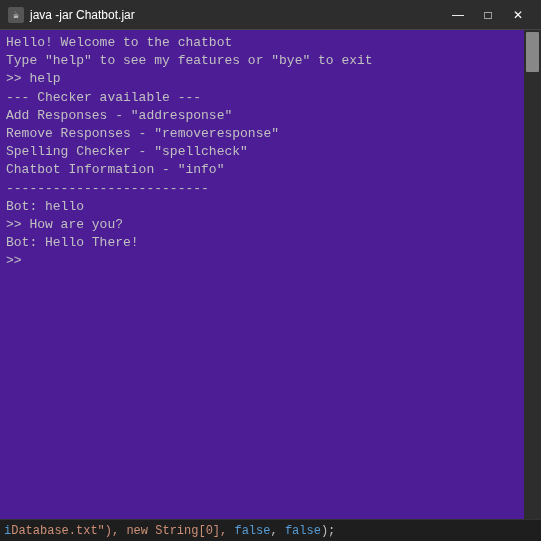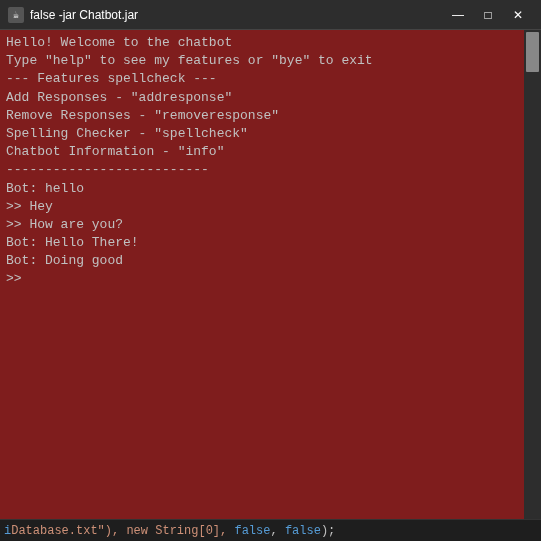--- a/index.html
+++ b/index.html
@@ -74,21 +74,21 @@
     }
 
     .content-area {
       display: flex;
       flex: 1;
       overflow: hidden;
     }
 
     .terminal {
       flex: 1;
-      background: #7f1d1d;
+      background: #4c1d95;
       color: #c0c0c0;
       padding: 4px 6px;
       font-family: 'Courier New', Courier, monospace;
       font-size: 13px;
       overflow-y: auto;
       overflow-x: hidden;
       line-height: 1.4;
     }
 
     .scrollbar {
@@ -136,43 +136,42 @@
     }
   </style>
 </head>
 <body>
 
 <div class="window">
   <div class="title-bar">
     <div class="title-bar-icon">
       <span>☕</span>
     </div>
-    <span class="title-bar-text">false -jar Chatbot.jar</span>
+    <span class="title-bar-text">java -jar Chatbot.jar</span>
     <div class="title-bar-controls">
       <button class="title-bar-btn">—</button>
       <button class="title-bar-btn">□</button>
       <button class="title-bar-btn close">✕</button>
     </div>
   </div>
 
   <div class="content-area">
     <div class="terminal" id="terminal">
         <span class="terminal-line">Hello! Welcome to the chatbot</span>
 <span class="terminal-line">Type "help" to see my features or "bye" to exit</span>
-<span class="terminal-line">--- Features spellcheck ---</span>
+<span class="terminal-line">&gt;&gt; help</span>
+<span class="terminal-line">--- Checker available ---</span>
 <span class="terminal-line">Add Responses - "addresponse"</span>
 <span class="terminal-line">Remove Responses - "removeresponse"</span>
 <span class="terminal-line">Spelling Checker - "spellcheck"</span>
 <span class="terminal-line">Chatbot Information - "info"</span>
 <span class="terminal-line">--------------------------</span>
 <span class="terminal-line"><span style="color: rgb(192, 192, 192);">Bot: hello</span></span>
-<span class="terminal-line">&gt;&gt; Hey</span>
 <span class="terminal-line">&gt;&gt; How are you?</span>
 <span class="terminal-line"><span style="color: rgb(192, 192, 192);">Bot: Hello There!</span></span>
-<span class="terminal-line"><span style="color: rgb(192, 192, 192);">Bot: Doing good</span></span>
 <span class="terminal-line">&gt;&gt;</span>
 </div>
     <div class="scrollbar">
       <div class="scrollbar-thumb"></div>
     </div>
   </div>
 
   <div class="status-bar">
     <span class="status-text">
       <span>i</span><span class="status-highlight">Database.txt"), new String[0], </span><span class="status-highlight" style="color:#569cd6;">false</span><span style="color:#c0c0c0;">, </span><span class="status-highlight" style="color:#569cd6;">false</span><span style="color:#c0c0c0;">);</span>

